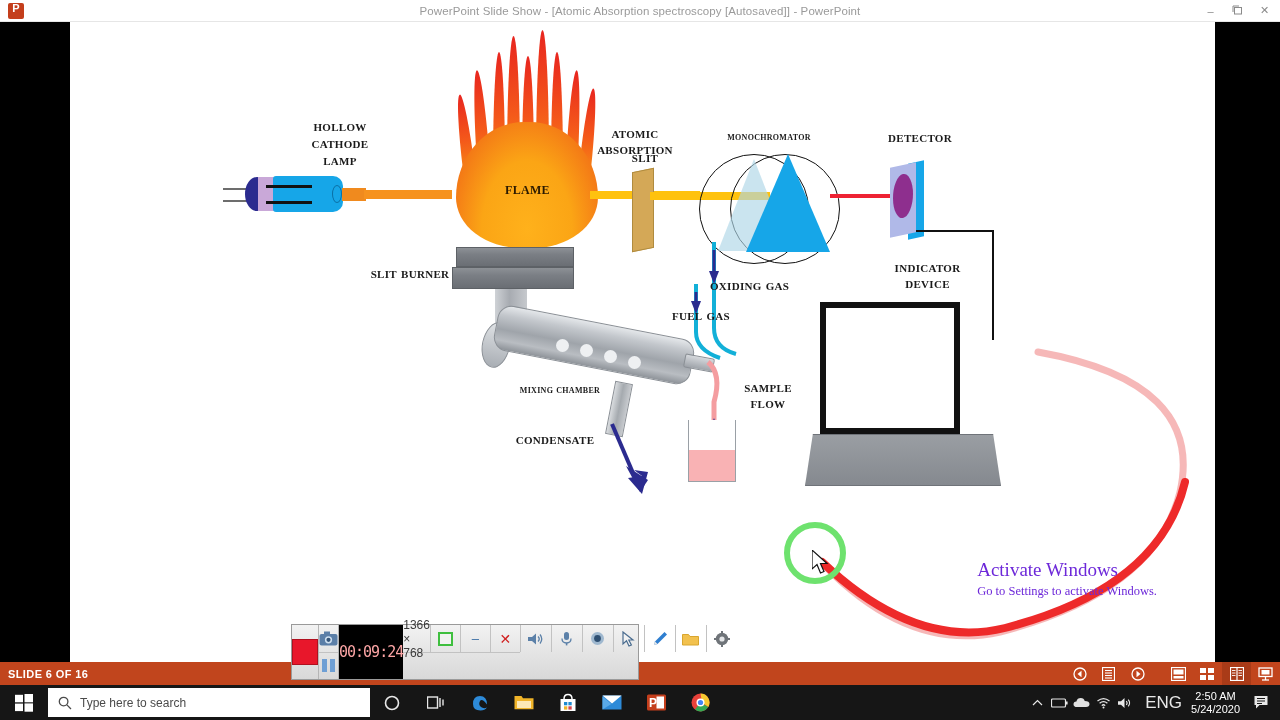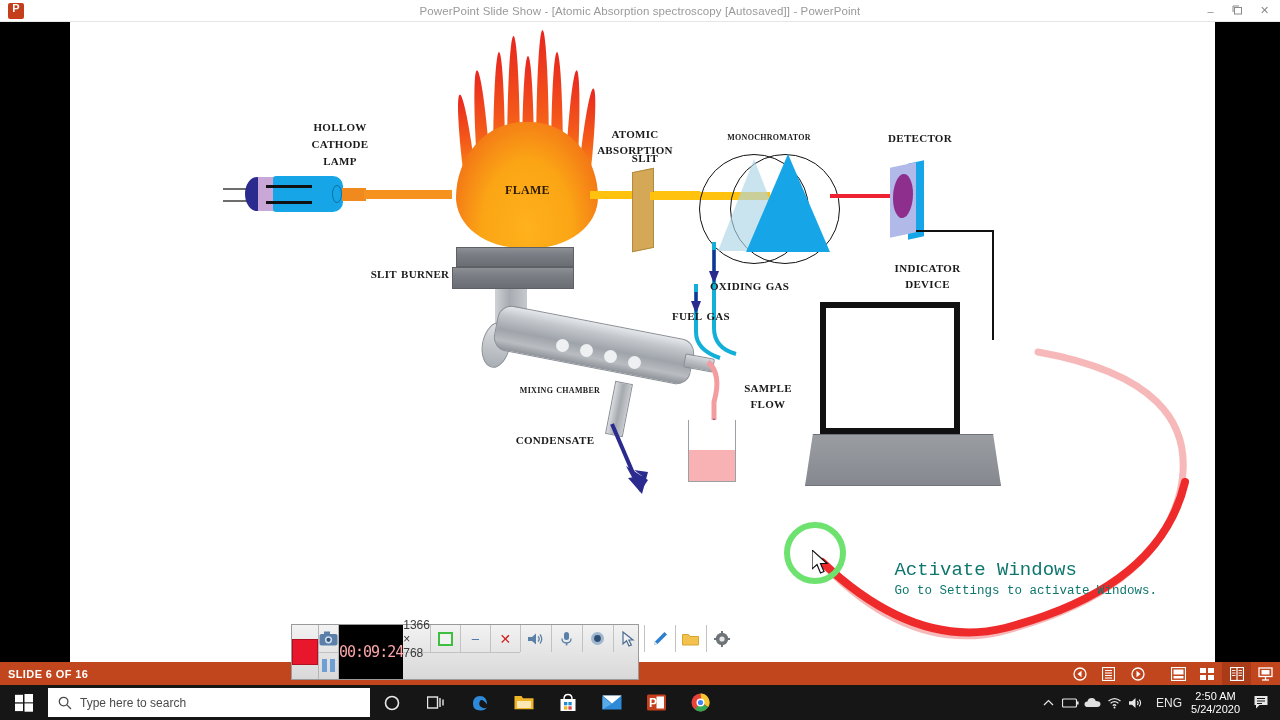--- a/index.html
+++ b/index.html
@@ -152,22 +152,22 @@
   #beaker {
     position: absolute; border: 1.4px solid #9aa0a6; border-top: none; background: #fff;
   }
   #beaker-liquid { position: absolute; background: #f9b2b4; }
 
   
   #ink { position: absolute; left: 0; top: 0; width: 1145px; height: 640px; pointer-events: none; }
 
   
   #watermark {
-    position: absolute; right: 58px; bottom: 62px; text-align: left; color: #0f766e;
-    font-family: Liberation Mono, monospace;
+    position: absolute; right: 58px; bottom: 62px; text-align: left; color: #6d28d9;
+    font-family: Liberation Serif, serif;
   }
   #wm-title { font-size: 19px; line-height: 24px; }
   #wm-sub { font-size: 12.5px; line-height: 18px; }
 
   
   #recorder {
     position: absolute; left: 291px; top: 624px; width: 348px; height: 56px;
     background: linear-gradient(to bottom, #f2f2f2, #d8d8d8);
     border: 1px solid #9a9a9a; display: flex; z-index: 40;
   }
@@ -223,21 +223,21 @@
   }
   #start-btn { width: 48px; height: 35px; display: flex; align-items: center; justify-content: center; }
   #search-box {
     width: 322px; height: 29px; background: #fff; display: flex; align-items: center;
     color: #4a4a4a; font-size: 12px;
   }
   #search-text { margin-left: 8px; }
   .tb-icon { width: 44px; height: 35px; display: flex; align-items: center; justify-content: center; }
   #tray { margin-left: auto; display: flex; align-items: center; height: 35px; padding-right: 4px; }
   .tray-ico { width: 22px; display: flex; align-items: center; justify-content: center; color: #e8e8e8; }
-  #lang { color: #e8e8e8; font-size: 12px; margin: 16px 9px; }
+  #lang { color: #e8e8e8; font-size: 17px; margin: 16px 9px; }
   #clock {
     color: #fff; font-size: 11px; line-height: 13px; text-align: center; margin-right: 8px;
   }
   #notif { width: 28px; display: flex; align-items: center; justify-content: center; color: #e8e8e8; }
 </style>
 </head>
 <body>
 
 <div id="screen">
 

